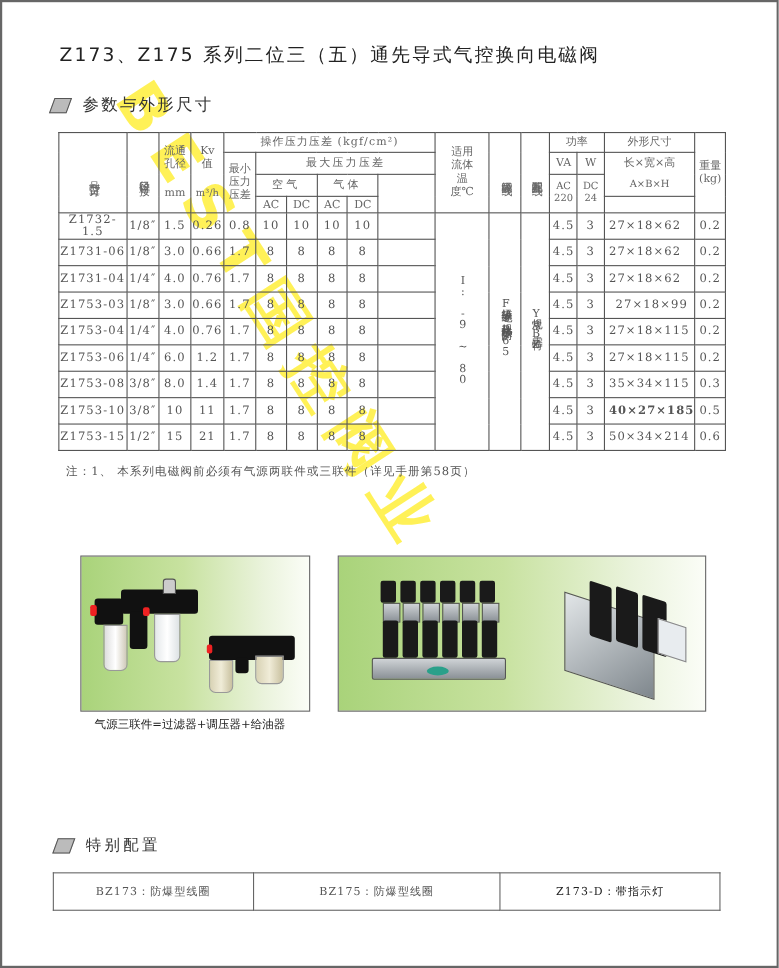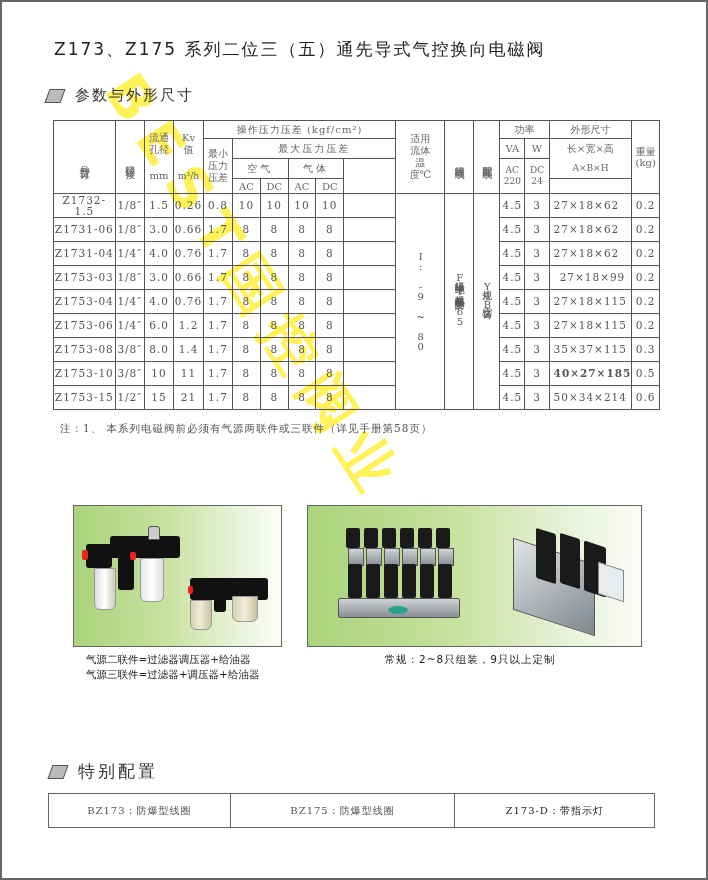--- a/index.html
+++ b/index.html
@@ -3,21 +3,21 @@
 <meta charset="utf-8">
 <style>
   html, body { margin:0; padding:0; }
   body { width:708px; height:880px; background:#fff; position:relative; overflow:hidden;
          font-family:"DejaVu Serif","Liberation Serif", serif; color:#444; }
   .page-border { position:absolute; left:0; top:0; width:704px; height:876px; border:2px solid #666; box-sizing:content-box; pointer-events:none; }
   .title { position:absolute; left:54px; top:38px; font-family:"DejaVu Sans","Liberation Sans",sans-serif; font-size:17px; letter-spacing:2px; color:#222; white-space:nowrap; }
   .sec-head { position:absolute; display:flex; align-items:center; font-family:"DejaVu Sans","Liberation Sans",sans-serif; color:#333; }
   .sec-icon { width:14px; height:12px; background:#bbb; border:1px solid #555; transform:skewX(-20deg); margin-right:12px; }
   .sec1 { left:47px; top:86px; font-size:15px; letter-spacing:2px; }
-  .sec2 { left:50px; top:760px; font-size:17px; letter-spacing:3px; }
+  .sec2 { left:50px; top:760px; font-size:14px; letter-spacing:3px; }
 
   table { border-collapse:collapse; position:absolute; }
   .spec { left:53px; top:120px; width:607px; font-size:10px; color:#555; }
   .spec td, .spec th { border:1px solid #555; text-align:center; padding:0; font-weight:normal; line-height:11px; }
   .spec th { color:#666; }
   .spec tbody td { height:23px; font-size:10.5px; letter-spacing:1px; }
   .vert { writing-mode:vertical-rl; text-orientation:upright; letter-spacing:-1px; line-height:12px; display:inline-block; }
   .note { position:absolute; left:60px; top:422px; font-size:10.5px; color:#555; letter-spacing:1px; white-space:nowrap; }
 
   .photo { position:absolute; border:1px solid #666; overflow:hidden;
@@ -232,21 +232,21 @@
         <td>8.0</td>
         <td>1.4</td>
         <td>1.7</td>
         <td>8</td>
         <td>8</td>
         <td>8</td>
         <td>8</td>
         <td></td>
         <td>4.5</td>
         <td>3</td>
-        <td style="text-align: left; padding-left: 4px;">35×37×115</td>
+        <td style="text-align: left; padding-left: 4px;">35×34×115</td>
         <td>0.3</td>
       </tr>
       <tr>
         <td>Z1753-10</td>
         <td>3/8″</td>
         <td>10</td>
         <td>11</td>
         <td>1.7</td>
         <td>8</td>
         <td>8</td>
@@ -290,21 +290,20 @@
   <div class="cup" style="left:66px;top:52px;width:22px;height:42px;background:linear-gradient(90deg,#e4e8ea,#fff,#dde2e4)"></div>
   <div style="position:absolute;left:74px;top:20px;width:10px;height:12px;background:#ccc;border:1px solid #555;border-radius:3px 3px 0 0"></div>
 
   <div class="blk" style="left:116px;top:72px;width:78px;height:22px"></div>
   <div class="red" style="left:114px;top:80px;width:5px;height:8px"></div>
   <div class="cup" style="left:116px;top:94px;width:20px;height:28px;background:linear-gradient(90deg,#d8d2b4,#f0ecd8,#c9c1a0)"></div>
   <div class="blk" style="left:140px;top:92px;width:12px;height:14px"></div>
   <div class="cup" style="left:158px;top:90px;width:24px;height:24px;background:linear-gradient(90deg,#d8d2b4,#f0ecd8,#c9c1a0)"></div>
 </div>
 <div class="caption cap1">
-  <div>气源二联件=过滤器调压器+给油器</div>
   <div>气源三联件=过滤器+调压器+给油器</div>
 </div>
 
 <div class="photo photo2">
 
   <div class="valve" style="left:30px;top:92px;width:120px;height:18px;border-radius:2px"></div>
   <div style="position:absolute;left:80px;top:100px;width:20px;height:8px;background:#2aa08a;border-radius:50%"></div>
   <div id="left-valves">
       <div class="coil" style="left:38px;top:22px;width:14px;height:20px"></div>
       <div class="valve" style="left:40px;top:42px;width:14px;height:16px"></div>
@@ -326,21 +325,20 @@
       <div class="coil" style="left:130px;top:58px;width:14px;height:34px"></div>
     </div>
 
   <div class="valve" style="left:205px;top:45px;width:80px;height:70px;transform:skewY(18deg);background:linear-gradient(135deg,#e2e6e8,#7e868c)"></div>
   <div class="coil" style="left:228px;top:25px;width:20px;height:50px;transform:skewY(18deg)"></div>
   <div class="coil" style="left:252px;top:30px;width:20px;height:50px;transform:skewY(18deg)"></div>
   <div class="coil" style="left:276px;top:38px;width:22px;height:50px;transform:skewY(18deg)"></div>
   <div style="position:absolute;left:290px;top:60px;width:24px;height:30px;background:#e8ecef;border:1px solid #888;transform:skewY(18deg)"></div>
 </div>
 <div class="caption cap2">
-  <div style="letter-spacing:1px">常规：2~8只组装，9只以上定制</div>
 </div>
 
 <div class="sec-head sec2">
   <span class="sec-icon"></span>
   <span>特别配置</span>
 </div>
 
 <table class="cfg">
   <colgroup>
       <col style="width:182px">

